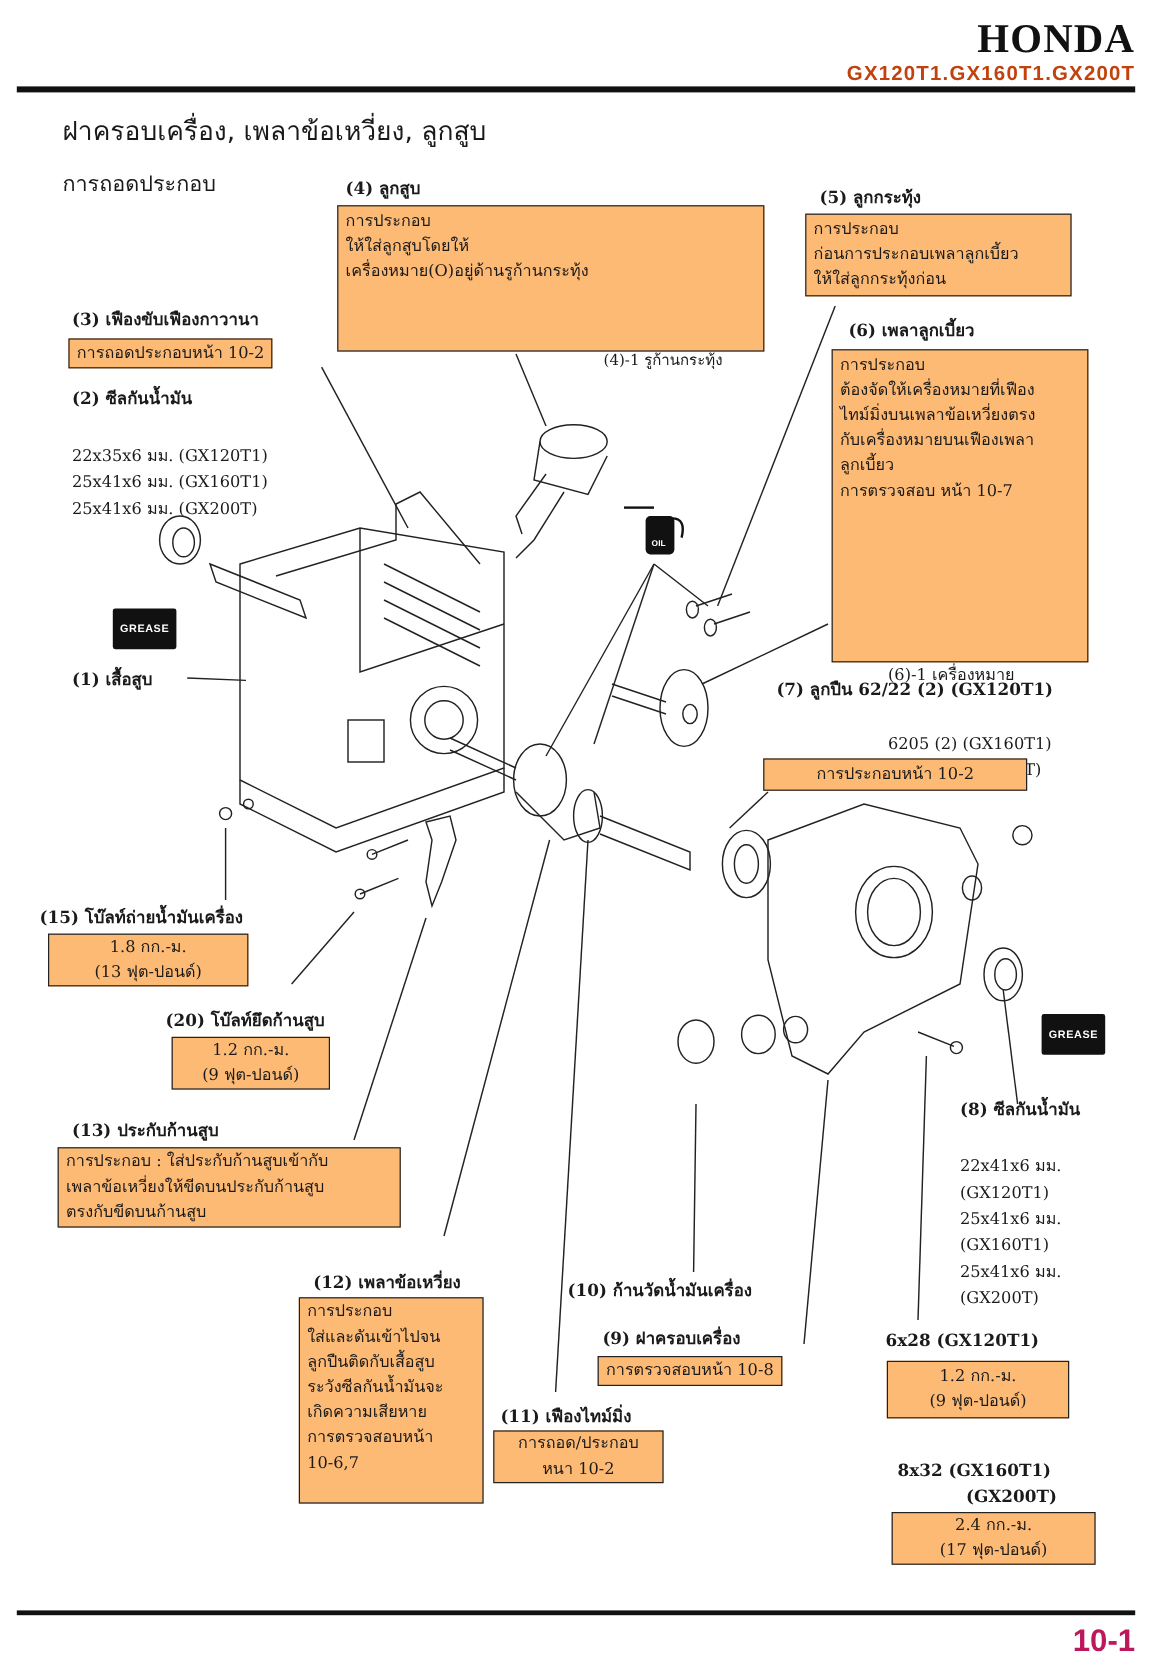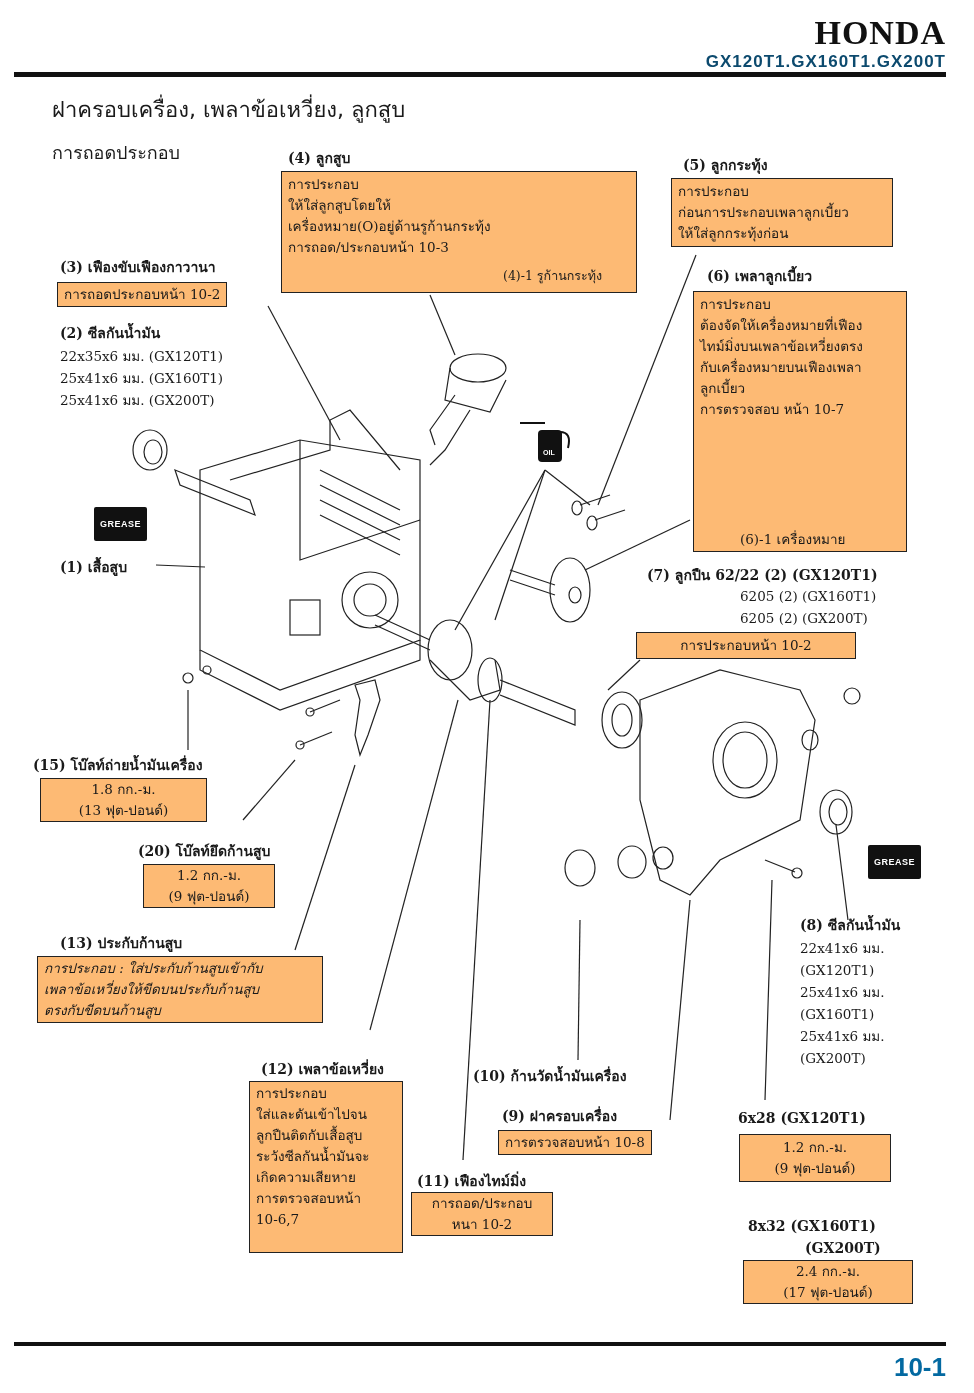--- a/index.html
+++ b/index.html
@@ -2,29 +2,29 @@
 <html><head>
 <meta charset="utf-8">
 <style>
   html, body { margin:0; padding:0; background:#ffffff; }
   body { width:974px; height:1393px; position:relative; overflow:hidden;
          font-family:"DejaVu Serif", serif; color:#1a1a1a; }
   .abs { position:absolute; }
   .brand { right:28px; top:14px; font-family:"Liberation Serif", serif; font-weight:bold;
            font-size:34px; letter-spacing:1px; color:#111; }
   .models { right:28px; top:52px; font-family:"Liberation Sans", sans-serif; font-weight:bold;
-            font-size:17px; letter-spacing:1px; color:#0c4a6e; }
+            font-size:17px; letter-spacing:1px; color:#c2410c; }
   .rule-top { left:14px; top:72px; width:932px; height:5px; background:#111; }
   .rule-bottom { left:14px; top:1342px; width:932px; height:4px; background:#111; }
   .page-num { right:28px; top:1352px; font-family:"Liberation Sans", sans-serif; font-weight:bold;
-              font-size:26px; color:#0369a1; }
+              font-size:26px; color:#be185d; }
   .page-title { left:52px; top:92px; font-family:"DejaVu Sans", sans-serif; font-size:22px; }
   .section-title { left:52px; top:138px; font-family:"DejaVu Sans", sans-serif; font-size:18px; }
   .lbl { font-size:14px; font-weight:bold; white-space:nowrap; line-height:20px; }
-  .txt { font-size:13.5px; white-space:nowrap; line-height:22px; }
+  .txt { font-size:13.5px; white-space:nowrap; line-height:22px;margin-top:24px; }
   .box { border:1.5px solid #222; background:#fdba74; padding:2px 6px; font-size:13.5px;
          line-height:21px; white-space:nowrap; }
   .center { text-align:center; }
   svg.diagram { position:absolute; left:0; top:0; }
   .grease { background:#111; color:#fff; font-family:"Liberation Sans", sans-serif; font-size:9px;
             font-weight:bold; padding:12px 6px; border-radius:2px; letter-spacing:0.5px; }
 </style>
 </head>
 <body>
 
@@ -168,21 +168,20 @@
 </div>
 <div class="abs" style="left:868px;top:850px;">
   <span class="grease">GREASE</span>
 </div>
 
 <div class="abs lbl" style="left:288px;top:148px;">(4) ลูกสูบ</div>
 <div class="abs box" style="left:281px;top:171px;width:342px;height:116px;">
   <div>การประกอบ</div>
   <div>ให้ใส่ลูกสูบโดยให้</div>
   <div>เครื่องหมาย(O)อยู่ด้านรูก้านกระทุ้ง</div>
-  <div>การถอด/ประกอบหน้า 10-3</div>
 </div>
 <div class="abs txt" style="left:503px;top:265px;font-size:12.5px;">(4)-1 รูก้านกระทุ้ง</div>
 
 <div class="abs lbl" style="left:683px;top:155px;">(5) ลูกกระทุ้ง</div>
 <div class="abs box" style="left:671px;top:178px;width:208px;">
   <div>การประกอบ</div>
   <div>ก่อนการประกอบเพลาลูกเบี้ยว</div>
   <div>ให้ใส่ลูกกระทุ้งก่อน</div>
 </div>
 
@@ -218,21 +217,21 @@
   <div>(13 ฟุต-ปอนด์)</div>
 </div>
 
 <div class="abs lbl" style="left:138px;top:841px;">(20) โบ๊ลท์ยึดก้านสูบ</div>
 <div class="abs box center" style="left:143px;top:864px;width:118px;padding:0 6px;">
   <div>1.2 กก.-ม.</div>
   <div>(9 ฟุต-ปอนด์)</div>
 </div>
 
 <div class="abs lbl" style="left:60px;top:933px;">(13) ประกับก้านสูบ</div>
-<div class="abs box" style="left:37px;top:956px;width:272px;padding:1px 6px;font-style:italic;">
+<div class="abs box" style="left:48px;top:956px;width:272px;padding:1px 6px;">
   <div>การประกอบ : ใส่ประกับก้านสูบเข้ากับ</div>
   <div>เพลาข้อเหวี่ยงให้ขีดบนประกับก้านสูบ</div>
   <div>ตรงกับขีดบนก้านสูบ</div>
 </div>
 
 <div class="abs lbl" style="left:800px;top:915px;">(8) ซีลกันน้ำมัน</div>
 <div class="abs txt" style="left:800px;top:937px;">22x41x6 มม.</div>
 <div class="abs txt" style="left:800px;top:959px;">(GX120T1)</div>
 <div class="abs txt" style="left:800px;top:981px;">25x41x6 มม.</div>
 <div class="abs txt" style="left:800px;top:1003px;">(GX160T1)</div>

